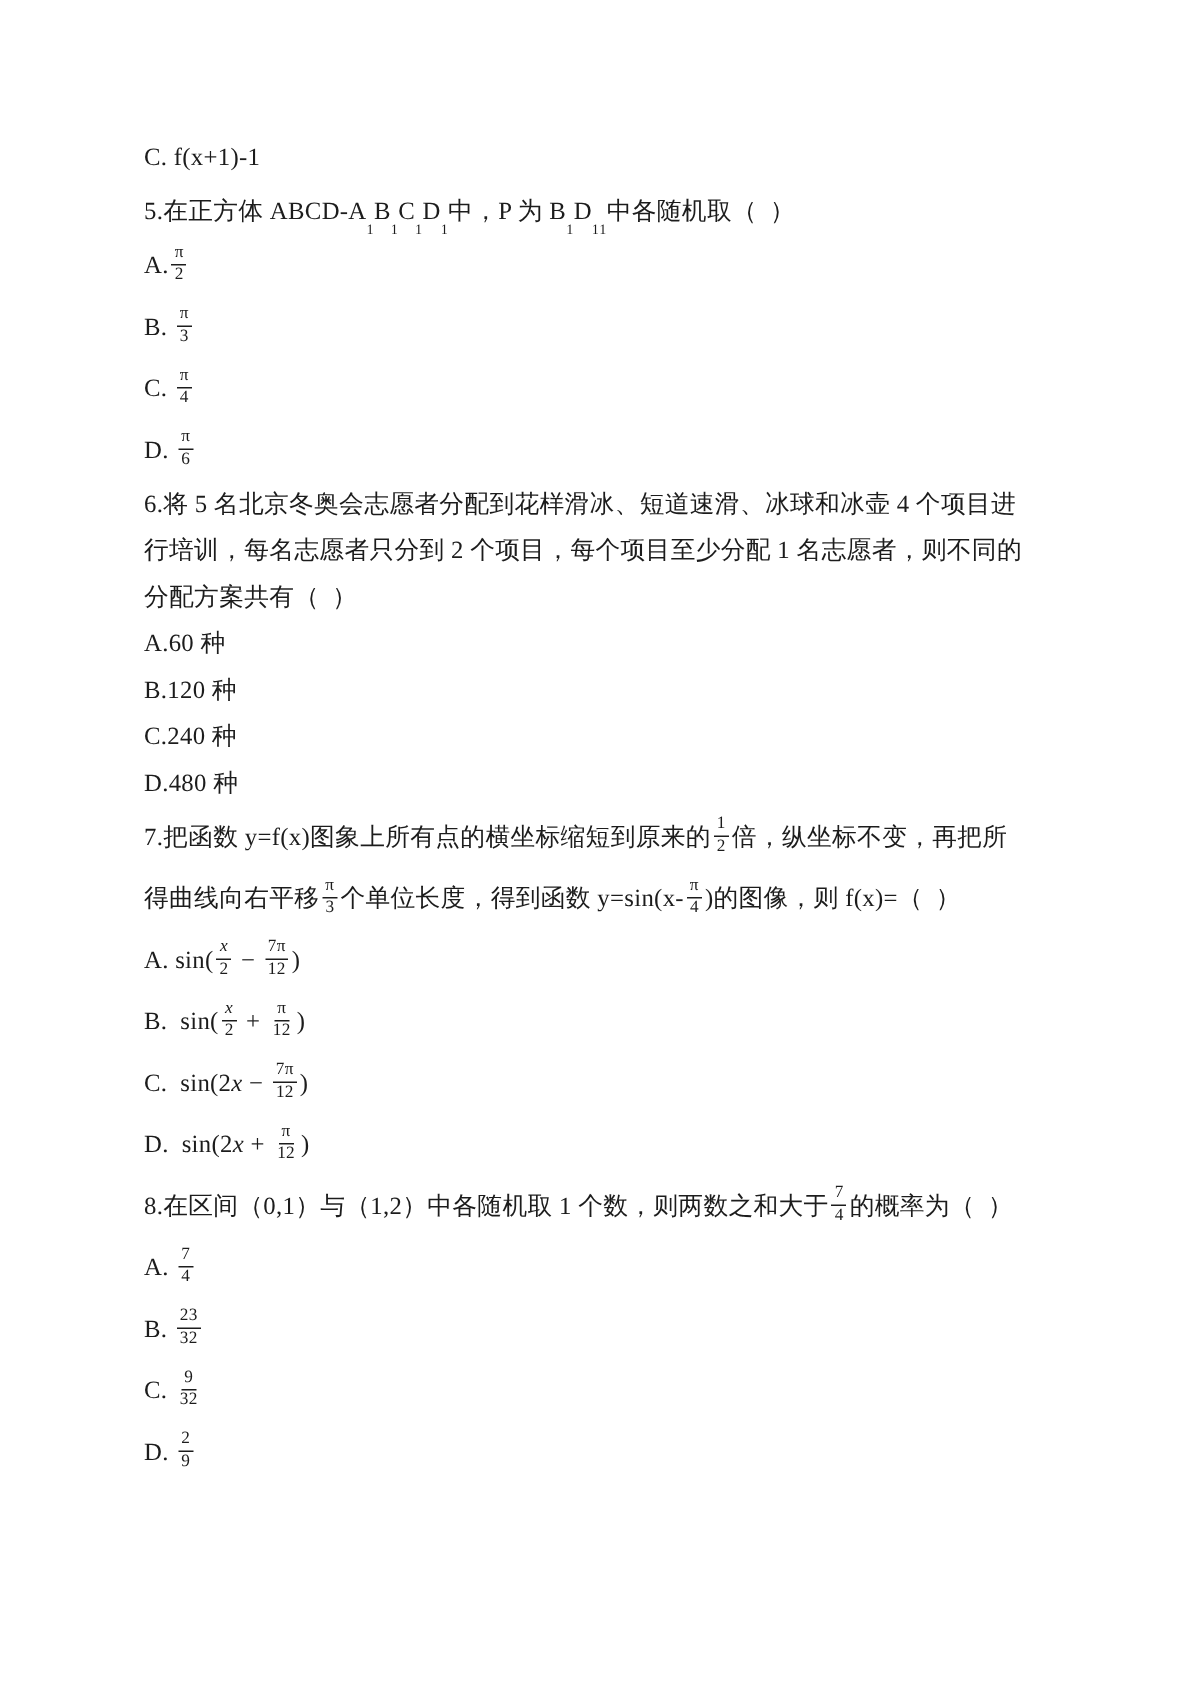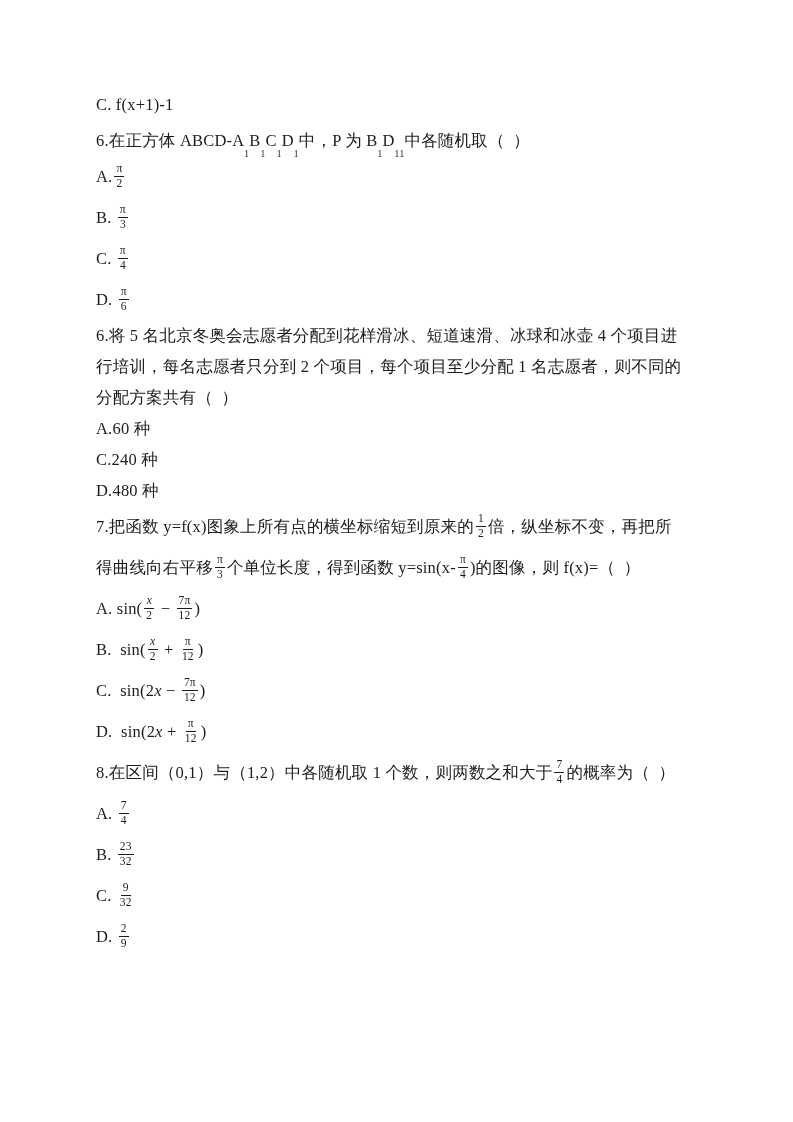--- a/index.html
+++ b/index.html
@@ -53,21 +53,21 @@
 </head>
 <body>
 
 <main class="page">
 
   <p class="line tall">
       <span class="tok">C. f(x+1)-1</span>
     </p>
 
   <p class="line">
-      <span class="tok">6.在正方体 ABCD-A</span>
+      <span class="tok">5.在正方体 ABCD-A</span>
       <sub class="subscript">1</sub>
       <span class="tok">B</span>
       <sub class="subscript">1</sub>
       <span class="tok">C</span>
       <sub class="subscript">1</sub>
       <span class="tok">D</span>
       <sub class="subscript">1</sub>
       <span class="tok">中，P 为 B</span>
       <sub class="subscript">1</sub>
       <span class="tok">D</span>
@@ -108,20 +108,23 @@
       <span class="tok">6.将 5 名北京冬奥会志愿者分配到花样滑冰、短道速滑、冰球和冰壶 4 个项目进</span>
     </p>
   <p class="line">
       <span class="tok">行培训，每名志愿者只分到 2 个项目，每个项目至少分配 1 名志愿者，则不同的</span>
     </p>
   <p class="line">
       <span class="tok">分配方案共有（  ）</span>
     </p>
   <p class="line">
       <span class="tok">A.60 种</span>
+    </p>
+  <p class="line">
+      <span class="tok">B.120 种</span>
     </p>
   <p class="line">
       <span class="tok">C.240 种</span>
     </p>
   <p class="line">
       <span class="tok">D.480 种</span>
     </p>
 
   <p class="line tall">
       <span class="tok">7.把函数 y=f(x)图象上所有点的横坐标缩短到原来的</span>

